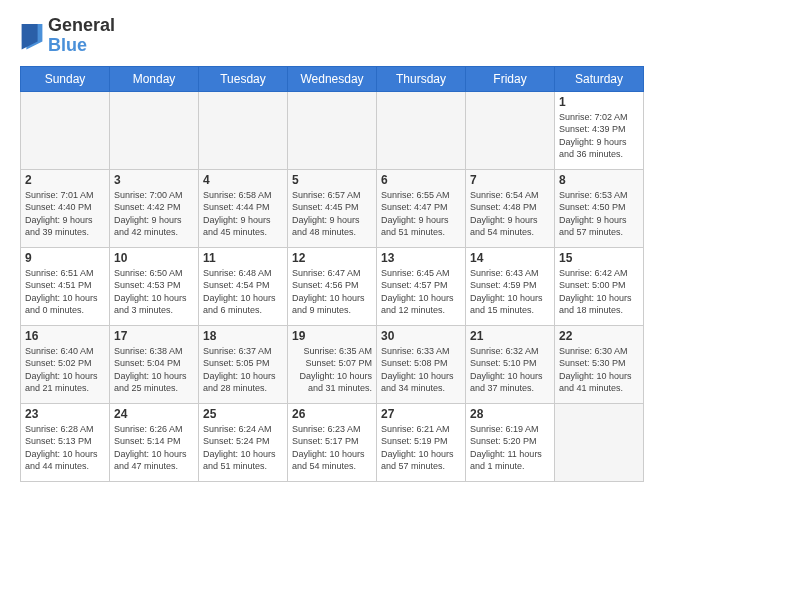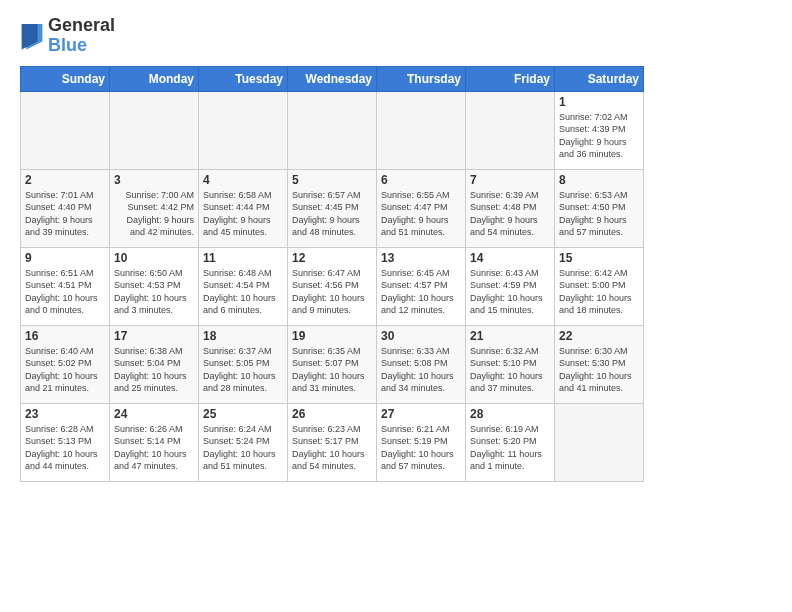--- a/index.html
+++ b/index.html
@@ -52,23 +52,23 @@
     }
     .calendar {
       width: 100%;
       border-collapse: collapse;
       table-layout: fixed;
     }
     .calendar th {
       background: #3a7bd5;
       color: #fff;
       font-size: 12px;
-      font-weight: bold;
+      font-weight: normal;
       padding: 5px 4px;
-      text-align: right;
+      text-align: center;
       border: 1px solid #2a6bc5;
     }
     .calendar td {
       border: 1px solid #ccc;
       vertical-align: top;
       padding: 3px 4px;
       font-size: 9.5px;
       color: #333;
       background: #fff;
       height: 78px;
@@ -139,21 +139,21 @@
         </tr>
         <tr class="row-shade">
           <td>
             <div class="day-num">2</div>
             <div class="day-info" style="white-space: pre-line;">Sunrise: 7:01 AM
 Sunset: 4:40 PM
 Daylight: 9 hours and 39 minutes.</div>
           </td>
           <td>
             <div class="day-num">3</div>
-            <div class="day-info" style="white-space: pre-line; text-align: right;">Sunrise: 7:00 AM
+            <div class="day-info" style="white-space: pre-line;">Sunrise: 7:00 AM
 Sunset: 4:42 PM
 Daylight: 9 hours and 42 minutes.</div>
           </td>
           <td>
             <div class="day-num">4</div>
             <div class="day-info" style="white-space: pre-line;">Sunrise: 6:58 AM
 Sunset: 4:44 PM
 Daylight: 9 hours and 45 minutes.</div>
           </td>
           <td>
@@ -163,21 +163,21 @@
 Daylight: 9 hours and 48 minutes.</div>
           </td>
           <td>
             <div class="day-num">6</div>
             <div class="day-info" style="white-space: pre-line;">Sunrise: 6:55 AM
 Sunset: 4:47 PM
 Daylight: 9 hours and 51 minutes.</div>
           </td>
           <td>
             <div class="day-num">7</div>
-            <div class="day-info" style="white-space: pre-line;">Sunrise: 6:39 AM
+            <div class="day-info" style="white-space: pre-line;">Sunrise: 6:54 AM
 Sunset: 4:48 PM
 Daylight: 9 hours and 54 minutes.</div>
           </td>
           <td>
             <div class="day-num">8</div>
             <div class="day-info" style="white-space: pre-line;">Sunrise: 6:53 AM
 Sunset: 4:50 PM
 Daylight: 9 hours and 57 minutes.</div>
           </td>
         </tr>
@@ -239,21 +239,21 @@
 Daylight: 10 hours and 25 minutes.</div>
           </td>
           <td>
             <div class="day-num">18</div>
             <div class="day-info" style="white-space: pre-line;">Sunrise: 6:37 AM
 Sunset: 5:05 PM
 Daylight: 10 hours and 28 minutes.</div>
           </td>
           <td>
             <div class="day-num">19</div>
-            <div class="day-info" style="white-space: pre-line;">Sunrise: 6:35 AM
+            <div class="day-info" style="white-space: pre-line; text-align: right;">Sunrise: 6:35 AM
 Sunset: 5:07 PM
 Daylight: 10 hours and 31 minutes.</div>
           </td>
           <td>
             <div class="day-num">30</div>
             <div class="day-info" style="white-space: pre-line;">Sunrise: 6:33 AM
 Sunset: 5:08 PM
 Daylight: 10 hours and 34 minutes.</div>
           </td>
           <td>

